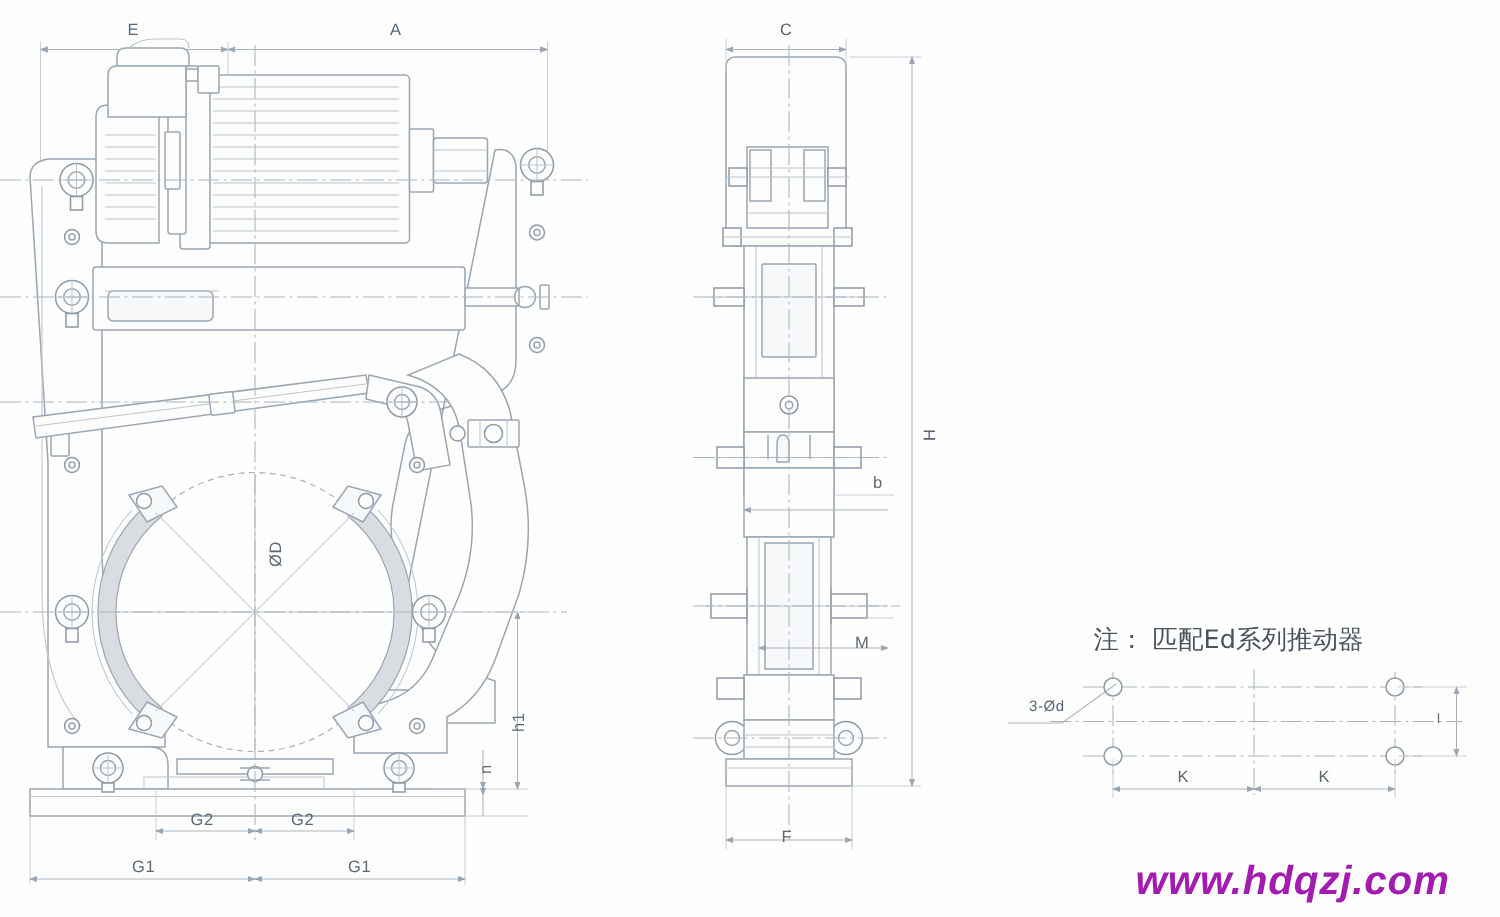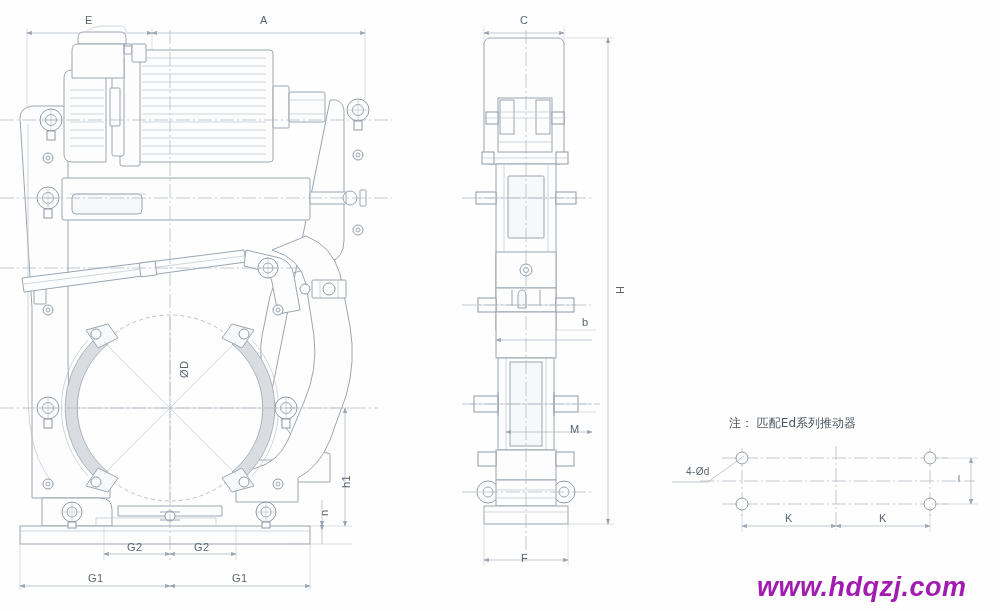--- a/index.html
+++ b/index.html
@@ -4,21 +4,21 @@
 <title>Brake Technical Drawing</title>
 <style>
   html,body{margin:0;padding:0;background:#ffffff;}
   body{width:1000px;height:611px;overflow:hidden;
        font-family:"Liberation Sans","DejaVu Sans",sans-serif;}
   #sheet{position:relative;width:1000px;height:611px;background:#fefefe;}
   svg.draw{position:absolute;left:0;top:0;width:1000px;height:611px;}
   .lbl{position:absolute;font-size:11px;color:#5a6672;letter-spacing:.4px;
        font-family:"Liberation Sans","DejaVu Sans",sans-serif;white-space:nowrap;}
   .lbl.rot{transform:rotate(-90deg);transform-origin:left top;}
-  .note{position:absolute;font-size:12px;color:#4a545e;white-space:nowrap;
+  .note{position:absolute;font-size:17px;color:#4a545e;white-space:nowrap;
         font-family:"DejaVu Sans","Liberation Sans",sans-serif;}
   .wmark{position:absolute;font-weight:bold;font-style:italic;
          font-size:27px;color:#a21caf;letter-spacing:.5px;
          font-family:"Liberation Sans","DejaVu Sans",sans-serif;}
 </style>
 </head>
 <body>
 
 <div id="sheet">
 
@@ -421,21 +421,21 @@
   <span class="lbl" style="left:194px;top:541px;">G2</span>
   <span class="lbl" style="left:88px;top:572px;">G1</span>
   <span class="lbl" style="left:232px;top:572px;">G1</span>
 
   <span class="lbl" style="left:520px;top:14px;">C</span>
   <span class="lbl rot" style="left:614px;top:294px;">H</span>
   <span class="lbl" style="left:582px;top:316px;">b</span>
   <span class="lbl" style="left:570px;top:423px;">M</span>
   <span class="lbl" style="left:521px;top:552px;">F</span>
 
-  <span class="lbl" style="left:686px;top:466px;font-size:10px;">4-Ød</span>
+  <span class="lbl" style="left:686px;top:466px;font-size:10px;">3-Ød</span>
   <span class="lbl" style="left:785px;top:512px;">K</span>
   <span class="lbl" style="left:879px;top:512px;">K</span>
   <span class="lbl" style="left:958px;top:474px;font-size:9px;">l</span>
 
   <span class="note" style="left:729px;top:415px;">注： 匹配Ed系列推动器</span>
 
   <span class="wmark" style="left:757px;top:572px;">www.hdqzj.com</span>
 
 </div>
 

